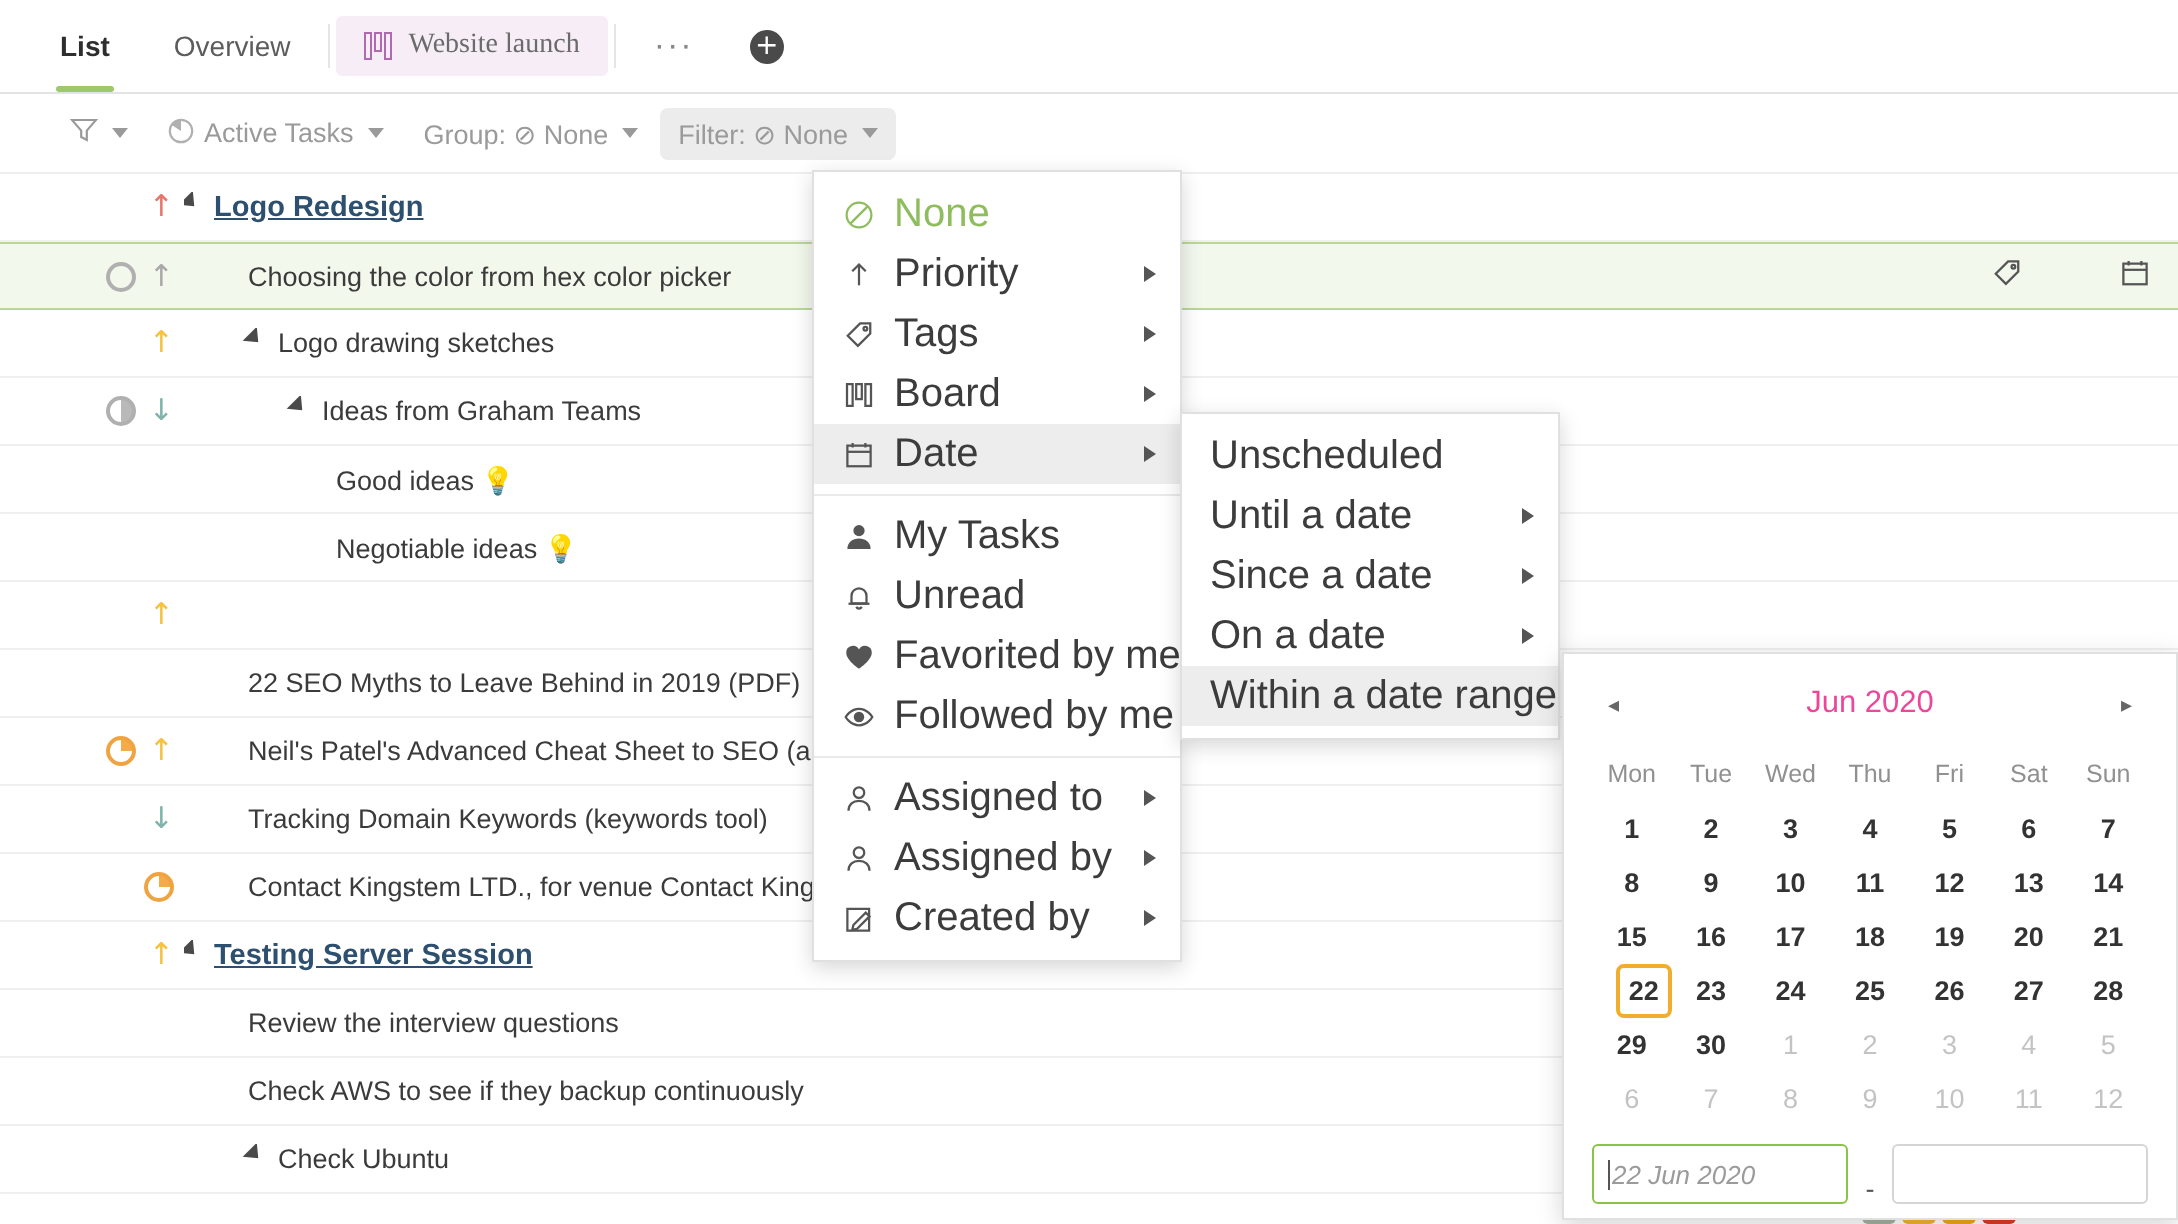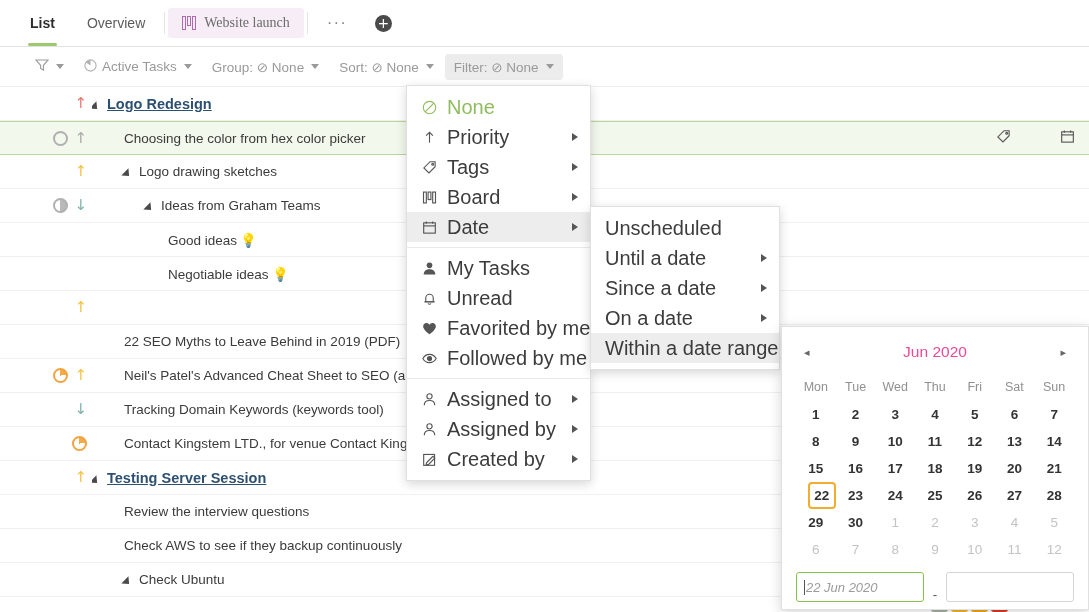--- a/index.html
+++ b/index.html
@@ -62,21 +62,21 @@
   }
 
   
   .list{ position:relative; }
   .row{
     height:34px; display:flex; align-items:center;
     border-bottom:1px solid #f0f0f0; position:relative; padding-right:14px;
   }
   .row.sel{ background:#f2f8ec; border-top:1px solid #b9d79a; border-bottom:1px solid #b9d79a;}
   .gut{ width:92px; flex:0 0 92px; display:flex; align-items:center; justify-content:flex-end; gap:6px; padding-right:5px;}
-  .title{ flex:1; display:flex; align-items:flex-end; gap:6px; white-space:nowrap; overflow:hidden;}
+  .title{ flex:1; display:flex; align-items:flex-start; gap:6px; white-space:nowrap; overflow:hidden;}
   .title.link{ color:#2d5071; font-weight:bold; text-decoration:underline; font-size:14.5px;}
   .disc{ width:0;height:0;border-top:5px solid transparent;border-bottom:5px solid transparent;border-left:6px solid #4a4a4a; transform:rotate(45deg); flex:0 0 auto; margin-right:3px;}
   .rowicons{ display:flex; align-items:center; gap:49px; }
   .avatars{ display:flex; gap:2px; }
   .av{ width:19px;height:19px;border-radius:3px;color:#fff;font-size:11px;font-weight:bold;
        display:flex;align-items:center;justify-content:center;}
 
   
   .arw{ font-size:15px; line-height:1; font-family:"DejaVu Sans", sans-serif; }
 
@@ -175,24 +175,20 @@
       <svg width="13" height="13" viewBox="0 0 13 13">
           <circle cx="6.5" cy="6.5" r="5.6" fill="none" stroke="#b0b0b0" stroke-width="1.1"></circle>
           <path d="M6.5 6.5V1a5.5 5.5 0 0 0-4.6 2.5z" fill="#b0b0b0"></path>
         </svg>
     </span>
     <span>Active Tasks</span>
     <i class="caret-d"></i>
   </div>
   <div class="tb-item">
     <span>Group: ⊘ None</span>
-    <i class="caret-d"></i>
-  </div>
-  <div class="tb-item">
-    <span>Sort: ⊘ None</span>
     <i class="caret-d"></i>
   </div>
   <div class="tb-item active">
     <span>Filter: ⊘ None</span>
     <i class="caret-d"></i>
   </div>
 </div>
 
 <div class="list" id="task-list">
     <div class="row">

